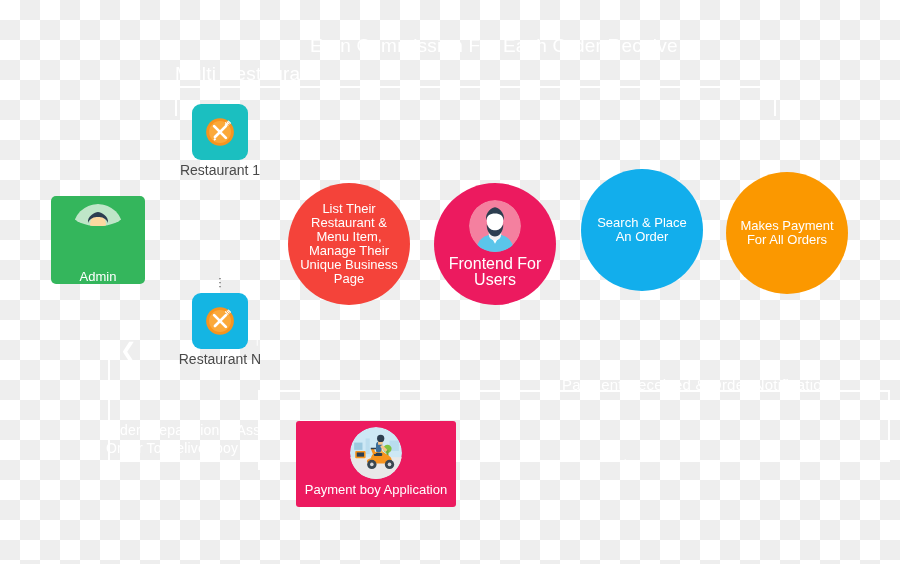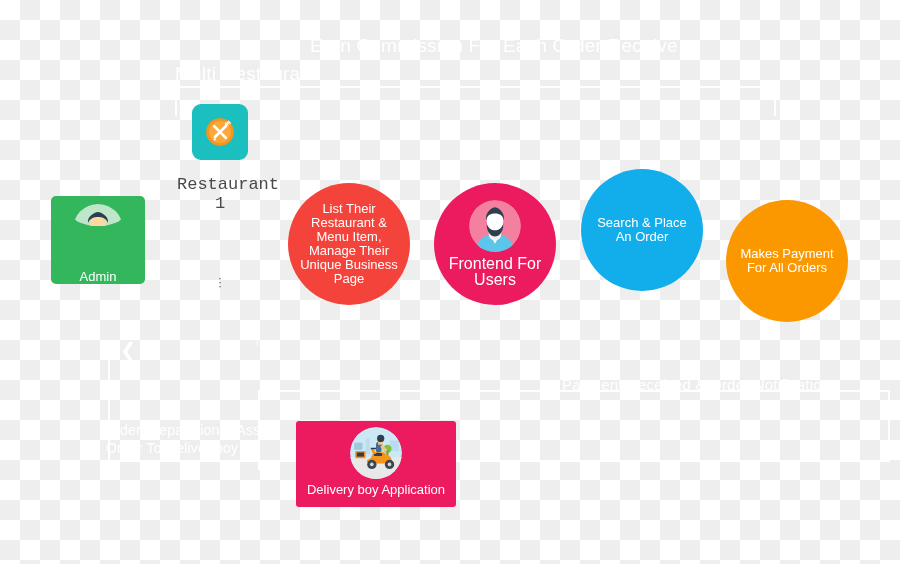--- a/index.html
+++ b/index.html
@@ -87,24 +87,23 @@
   .rest-tile {
     width: 56px;
     height: 56px;
     border-radius: 9px;
     margin: 0 auto;
     display: flex;
     align-items: center;
     justify-content: center;
   }
   .rest-label {
-    margin-top: 15px;
-    font-size: 17px;
+    margin-top: 2px;
+    font-size: 14px;
     color: #4a4a4a;
-    font-family: Liberation Mono, monospace;
   }
   .vdots {
     position: absolute;
     left: 210px;
     top: 276px;
     width: 20px;
     text-align: center;
     color: #555;
     font-size: 12px;
     line-height: 4px;
@@ -241,20 +240,38 @@
     <div class="rest-label">Restaurant 1</div>
   </div>
 
 
   <div class="vdots">
     <span>·</span>
       <span>·</span>
       <span>·</span>
   </div>
 
+  <div class="rest-item" style="left:177px; top:293px;">
+    <div class="rest-tile" style="background:#14B5E3;">
+      <svg viewBox="0 0 100 100" width="42" height="42" aria-hidden="true">
+        <circle cx="50" cy="50" r="33" fill="#F7941E"></circle>
+        <circle cx="50" cy="50" r="26" fill="#FBA93A"></circle>
+        <g stroke="#FFFFFF" stroke-width="6.5" stroke-linecap="round">
+          <line x1="36" y1="36" x2="64" y2="64"></line>
+          <line x1="64" y1="36" x2="38" y2="62"></line>
+        </g>
+        <g stroke="#FFFFFF" stroke-width="2.6" stroke-linecap="round">
+          <line x1="63" y1="28" x2="69" y2="34"></line>
+          <line x1="67" y1="26" x2="72" y2="31"></line>
+          <line x1="70" y1="24" x2="75" y2="29"></line>
+        </g>
+      </svg>
+    </div>
+    <div class="rest-label">Restaurant N</div>
+  </div>
 
   <div class="circle" style="left:288px; top:183px; width:122px; height:122px; background:#F4433A;">
     <div class="c-text">List Their Restaurant &amp; Menu Item, Manage Their Unique Business Page</div>
   </div>
 
   <div class="circle with-icon" style="left:434px; top:183px; width:122px; height:122px; background:#EC1A5F;">
     <div class="c-icon">
       <svg viewBox="0 0 100 100" width="52" height="52" aria-hidden="true">
         <circle cx="50" cy="50" r="50" fill="#F4809F"></circle>
         <path d="M14 100 C14 76 30 66 50 66 C70 66 86 76 86 100 Z" fill="#5BC5EA"></path>
@@ -265,21 +282,21 @@
         <path d="M34 46 C34 62 42 70 50 70 C58 70 66 62 66 46 C62 56 56 58 50 58 C44 58 38 56 34 46 Z" fill="#2C3E50"></path>
       </svg>
     </div>
     <div class="c-text">Frontend For Users</div>
   </div>
 
   <div class="circle" style="left:581px; top:169px; width:122px; height:122px; background:#12AEEC;">
     <div class="c-text">Search &amp; Place An Order</div>
   </div>
 
-  <div class="circle" style="left:726px; top:200px; width:122px; height:122px; background:#FB9800;">
+  <div class="circle" style="left:726px; top:172px; width:122px; height:122px; background:#FB9800;">
     <div class="c-text">Makes Payment For All Orders</div>
   </div>
 
   <div class="delivery-card" style="background:#EC1A5F;">
     <div class="delivery-icon">
       <svg viewBox="0 0 100 100" width="52" height="52" aria-hidden="true">
         <circle cx="50" cy="50" r="50" fill="#CDE8F5"></circle>
         <rect x="0" y="58" width="100" height="42" fill="#E8E8E8"></rect>
         <rect x="8" y="30" width="16" height="14" fill="#9CC9DF"></rect>
         <rect x="76" y="26" width="18" height="20" fill="#B8DCEE"></rect>
@@ -296,16 +313,16 @@
         <circle cx="42" cy="72" r="9" fill="#3A4750"></circle>
         <circle cx="42" cy="72" r="3.5" fill="#D8D8D8"></circle>
         <circle cx="76" cy="72" r="9" fill="#3A4750"></circle>
         <circle cx="76" cy="72" r="3.5" fill="#D8D8D8"></circle>
         <path d="M50 34 C50 26 62 26 62 34 L60 46 C58 50 52 50 50 46 Z" fill="#3C6E9B"></path>
         <path d="M54 26 C54 20 64 20 64 26 L62 34 h-8 Z" fill="#F6C48A"></path>
         <ellipse cx="59" cy="22" rx="7" ry="7" fill="#2C3E50"></ellipse>
         <path d="M62 34 L72 44 l-4 4 -10 -10 z" fill="#F6C48A"></path>
       </svg>
     </div>
-    <div class="card-label">Delivery boy Application</div>
+    <div class="card-label">Payment boy Application</div>
   </div>
 
 </div>
 
 </body></html>

